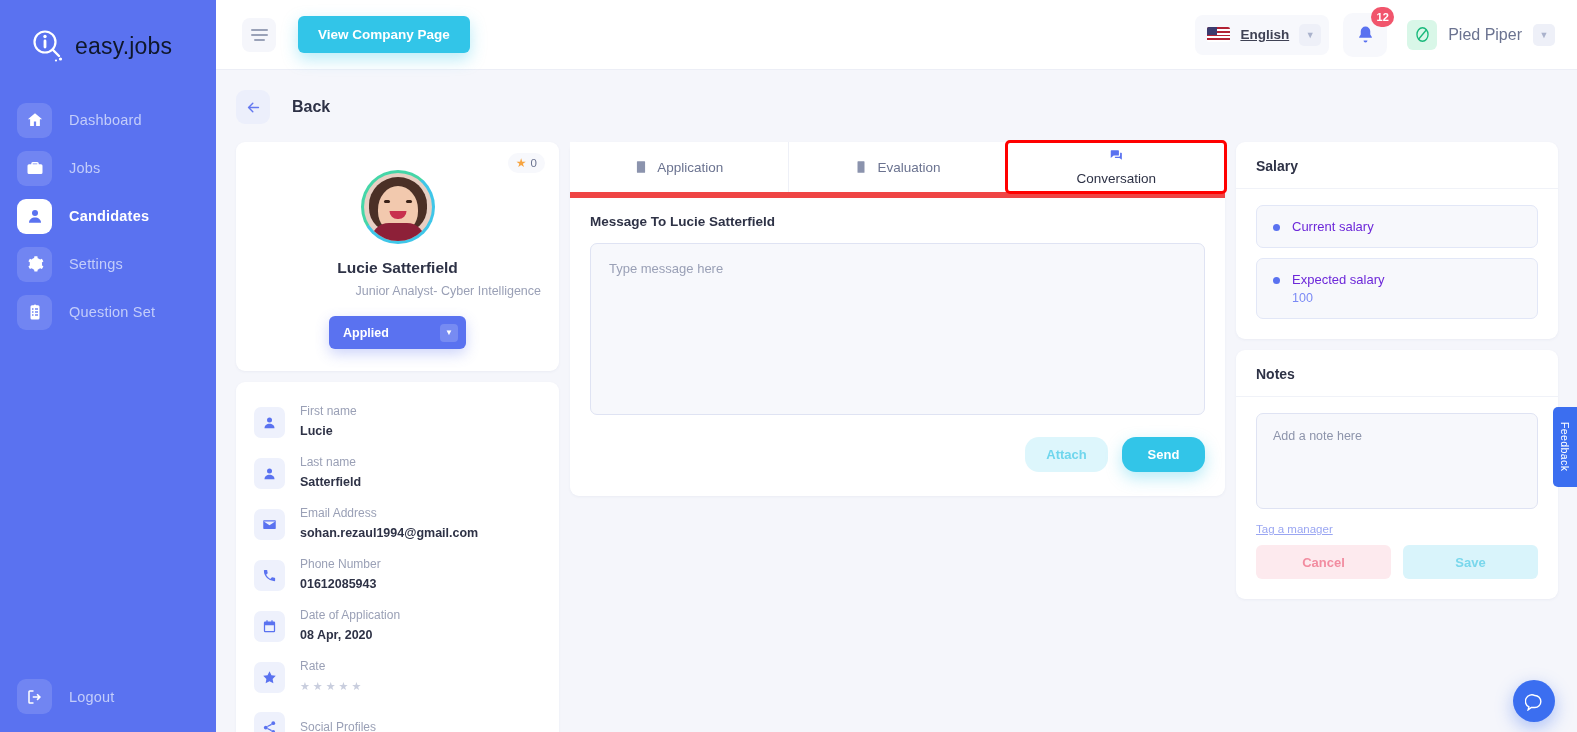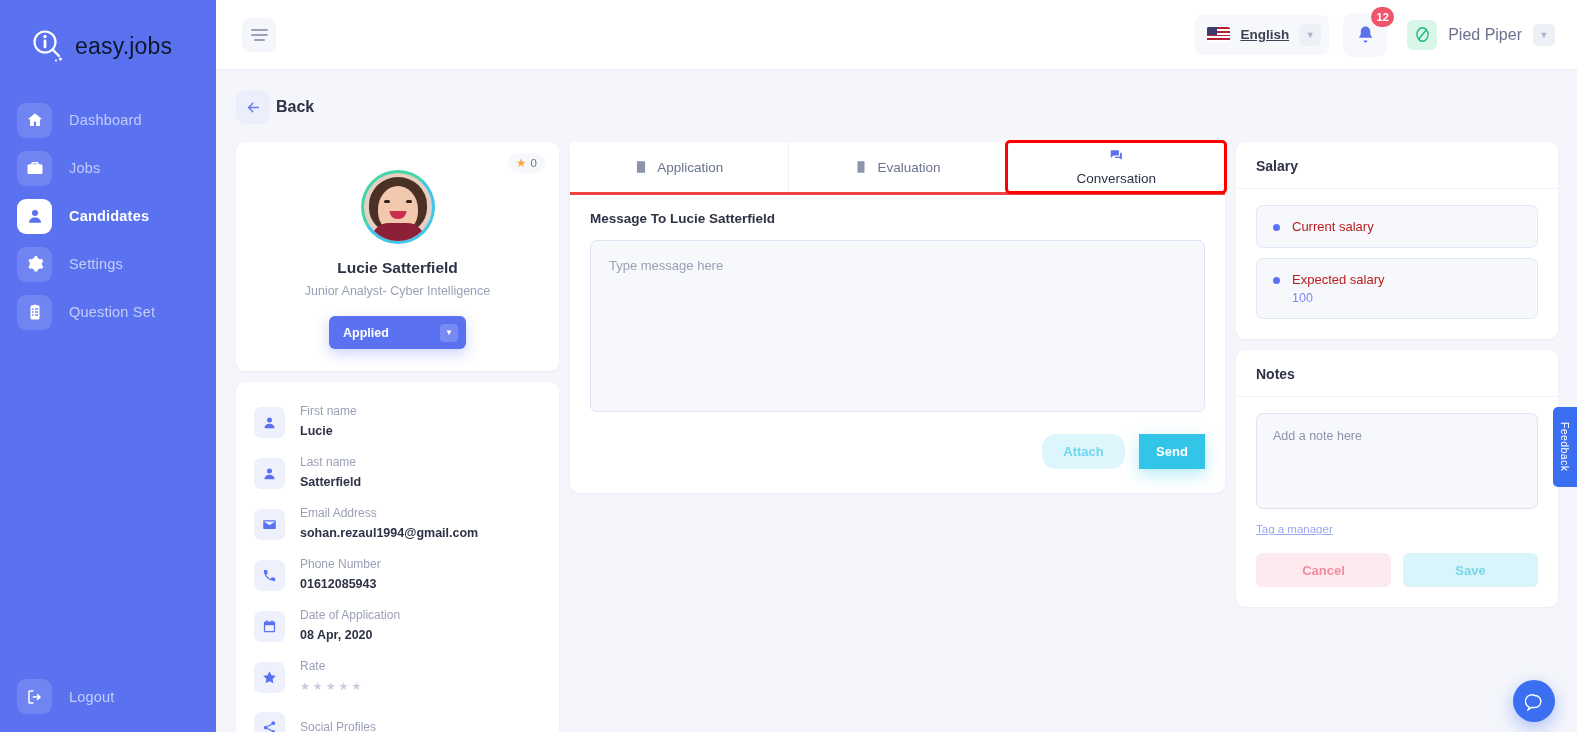--- a/index.html
+++ b/index.html
@@ -105,21 +105,21 @@
     display: flex; align-items: center; gap: 11px; cursor: pointer; padding-left: 6px;
   }
   .company-logo {
     width: 30px; height: 30px; border-radius: 6px; background: #d9f7e8;
     display: flex; align-items: center; justify-content: center;
   }
   .company-name { font-size: 16px; color: #6b7390; }
 
   
   .page { height: 662px; overflow: hidden; position: relative; }
-  .backbar { display: flex; align-items: center; gap: 6px; padding: 20px 0 18px 20px; }
+  .backbar { display: flex; align-items: center; gap: 22px; padding: 20px 0 18px 20px; }
   .back-btn {
     width: 34px; height: 34px; border-radius: 9px; background: #eceffb;
     display: flex; align-items: center; justify-content: center; cursor: pointer;
   }
   .back-btn svg { width: 17px; height: 17px; stroke: #6478f0; fill: none; stroke-width: 2; }
   .back-label { font-size: 16px; font-weight: 700; color: #2e3246; }
 
   .cols { display: flex; gap: 11px; padding: 0 19px 0 20px; align-items: flex-start; }
 
   
@@ -147,21 +147,21 @@
     width:58px; height:56px; border-radius:50% 50% 44% 44%; background:#4b3026; }
   .face-skin { position:absolute; left:50%; top:13px; transform:translateX(-50%);
     width:40px; height:47px; border-radius:50% 50% 46% 46%; background:#f2c9ae; }
   .face-eye { position:absolute; top:27px; width:6px; height:3px; border-radius:3px; background:#3a2218; }
   .face-eye.l { left:20px; } .face-eye.r { right:20px; }
   .face-mouth { position:absolute; left:50%; top:38px; transform:translateX(-50%);
     width:17px; height:8px; border-radius:0 0 10px 10px; background:#c8304e; }
   .face-body { position:absolute; bottom:0; left:50%; transform:translateX(-50%);
     width:54px; height:18px; border-radius:22px 22px 0 0; background:#8d2038; }
   .cand-name { text-align: center; font-size: 15.5px; font-weight: 700; color: #2e3246; margin-top: 15px; }
-  .cand-title { text-align: center; font-size: 12.5px; color: #9aa0b6; margin-top: 7px; }
+  .cand-title { text-align: right; font-size: 12.5px; color: #9aa0b6; margin-top: 7px; }
   .status-select {
     margin: 18px auto 0; width: 137px; height: 33px; border-radius: 6px;
     background: #5a72f0; color: #fff; display: flex; align-items: center;
     padding: 0 8px 0 14px; font-size: 12.5px; font-weight: 700; cursor: pointer;
     box-shadow: 0 5px 14px rgba(90,114,240,.3);
   }
   .status-select .chev { margin-left: auto; width: 18px; height: 18px; border-radius: 4px;
     background: rgba(255,255,255,.18); display:flex; align-items:center; justify-content:center; font-size:8px; }
 
   .detail-card { margin-top: 11px; padding: 14px 18px 8px; overflow: hidden; }
@@ -171,21 +171,21 @@
     display: flex; align-items: center; justify-content: center; flex: 0 0 31px; margin-top: 2px;
   }
   .detail-icon svg { width: 15px; height: 15px; fill: #5a72f0; }
   .detail-label { font-size: 12px; color: #9aa0b6; }
   .detail-value { font-size: 12.5px; color: #2e3246; font-weight: 700; margin-top: 6px; }
   .stars { margin-top: 7px; color: #c9cede; font-size: 11px; letter-spacing: 3px; }
 
   
   .col-mid { flex: 1 1 auto; min-width: 0; }
   .tabcard { background: #fff; border-radius: 9px; overflow: visible; box-shadow: 0 1px 3px rgba(45,55,110,.05); }
-  .tabs { display: flex; border-bottom: 3px solid #ef4444; position: relative; }
+  .tabs { display: flex; border-bottom: 6px solid #ef4444; position: relative; }
   .tab {
     flex: 1; height: 50px; display: flex; align-items: center; justify-content: center;
     gap: 9px; font-size: 13.5px; color: #6b7390; cursor: pointer;
     border-right: 1px solid #eef0f7; background: #fff;
   }
   .tab:last-child { border-right: none; }
   .tab svg { width: 14px; height: 14px; fill: #8b93ad; }
   .tab.active { color: #2e3246; font-weight: 400; flex-direction: column; }
   .tab.active svg { fill: #5a72f0; }
   .tab.highlight {
@@ -199,48 +199,48 @@
     background: #f7f8fc; resize: none; padding: 17px 18px;
     font-family: inherit; font-size: 13px; color: #2e3246;
   }
   .msgbox::placeholder { color: #9aa0b6; }
   .msg-actions { display: flex; justify-content: flex-end; gap: 14px; padding: 18px 20px 24px; }
   .btn-attach {
     background: #ddf6fc; color: #6fd6ed; border: none; border-radius: 14px;
     height: 35px; width: 83px; font-size: 13px; font-weight: 700; cursor: pointer; font-family: inherit;
   }
   .btn-send {
-    background: #32c5e8; color: #fff; border: none; border-radius: 0;
-    height: 35px; width: 66px; font-size: 13px; font-weight: 700; cursor: pointer; font-family: inherit;
+    background: #32c5e8; color: #fff; border: none; border-radius: 14px;
+    height: 35px; width: 83px; font-size: 13px; font-weight: 700; cursor: pointer; font-family: inherit;
     box-shadow: 0 6px 16px rgba(50,197,232,.35);
   }
 
   
   .col-right { width: 322px; flex: 0 0 322px; }
   .panel { background: #fff; border-radius: 9px; box-shadow: 0 1px 3px rgba(45,55,110,.05); }
   .panel-head { font-size: 14px; font-weight: 700; color: #2e3246; padding: 16px 20px 14px; border-bottom: 1px solid #f0f2f8; }
   .panel-body { padding: 16px 20px 20px; }
   .salary-item {
     border: 1px solid #e2e7f7; background: #f7f8fc; border-radius: 7px;
     padding: 13px 16px; display: flex; gap: 12px; align-items: flex-start;
     margin-bottom: 10px;
   }
   .salary-item:last-child { margin-bottom: 0; }
   .dot { width: 7px; height: 7px; border-radius: 50%; background: #5a72f0; margin-top: 5px; flex: 0 0 7px; }
-  .salary-label { font-size: 13px; color: #b91c1c; }
+  .salary-label { font-size: 13px; color: #6d28d9; }
   .salary-value { font-size: 12.5px; color: #7b8af5; margin-top: 4px; }
   .panel-notes { margin-top: 11px; }
   .notebox {
     width: 100%; height: 96px; border: 1px solid #dfe3f3; border-radius: 7px;
     background: #f7f8fc; resize: none; padding: 15px 16px;
     font-family: inherit; font-size: 12.5px; color: #2e3246;
   }
   .notebox::placeholder { color: #8d94ab; }
   .tag-link { display: inline-block; margin-top: 10px; font-size: 11.5px; color: #9aa6f2; text-decoration: underline; cursor: pointer; }
-  .note-actions { display: flex; gap: 12px; margin-top: 16px; }
+  .note-actions { display: flex; gap: 12px; margin-top: 8px; }
   .btn-cancel {
     flex: 1; height: 34px; border: none; border-radius: 6px;
     background: #fdeaee; color: #f28ca0; font-size: 13px; font-weight: 700;
     cursor: pointer; font-family: inherit;
   }
   .btn-save {
     flex: 1; height: 34px; border: none; border-radius: 6px;
     background: #d9f4fb; color: #79d7ec; font-size: 13px; font-weight: 700;
     cursor: pointer; font-family: inherit;
   }
@@ -340,20 +340,21 @@
   </aside>
 
   <div class="main">
 
     <header class="topbar">
       <div class="hamburger">
         <span></span>
           <span></span>
           <span></span>
       </div>
+      <button class="btn-company">View Company Page</button>
 
       <div class="topbar-right">
         <div class="lang-select">
           <span class="flag">
             <span class="stripes"></span>
               <span class="canton"></span>
           </span>
           <span class="lang-label">English</span>
           <span class="caret-box">▼</span>
         </div>

